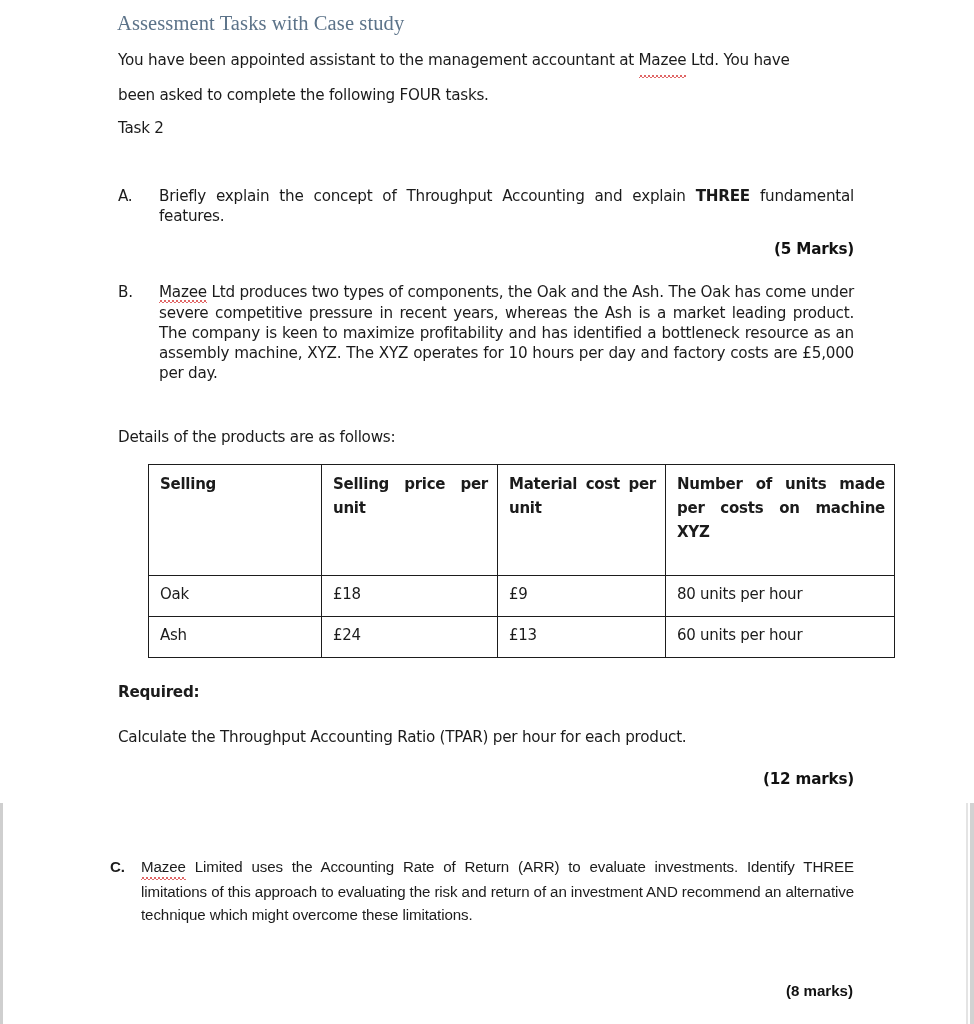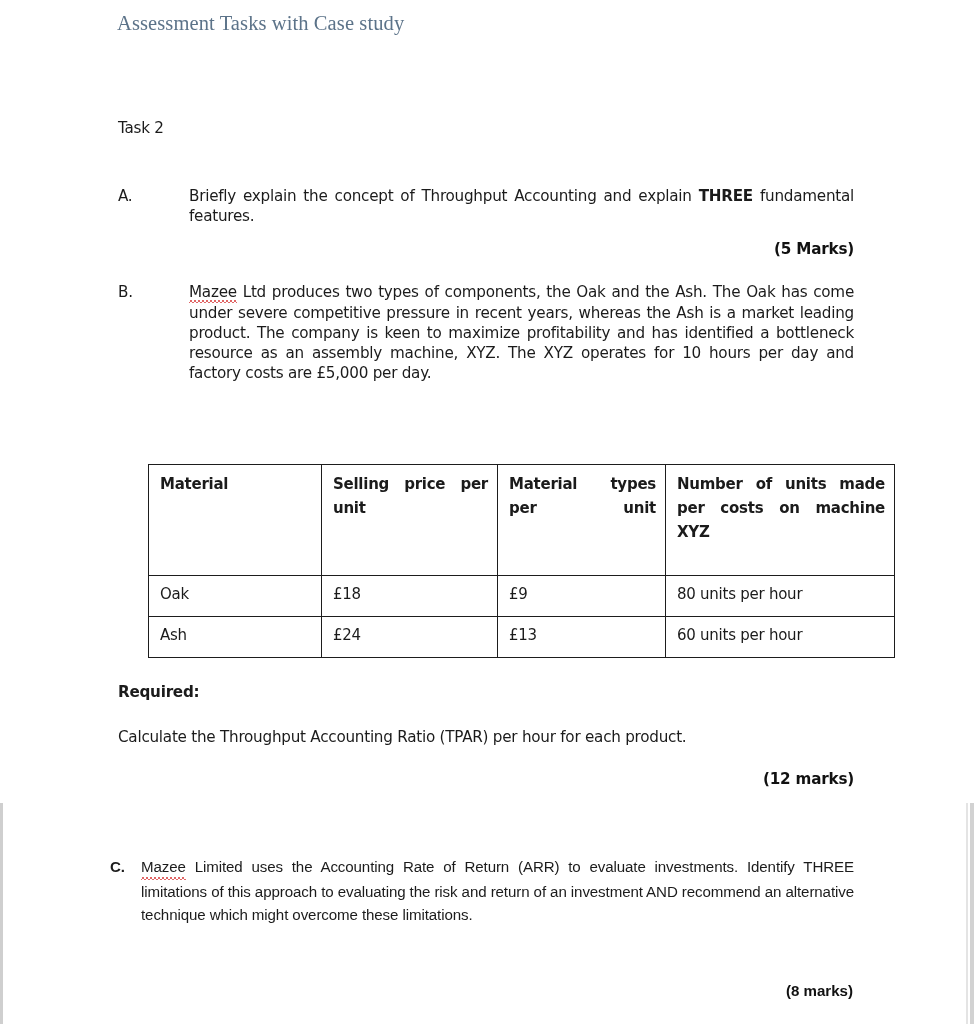--- a/index.html
+++ b/index.html
@@ -78,21 +78,21 @@
     left: 118px;
     width: 736px;
   }
   .item .marker {
     position: absolute;
     left: 0;
     top: 0;
     width: 58px;
   }
   .item .content {
-    margin-left: 71px;
+    margin-left: 41px;
     text-align: justify;
     text-justify: inter-word;
   }
 
   #item-a { top: 186px; }
   #item-b { top: 282px; }
 
   .marks {
     position: absolute;
     right: 120px;
@@ -223,44 +223,48 @@
 <body>
 
 <div class="gutter left"></div>
 <div class="gutter right"></div>
 <div class="gutter right2"></div>
 
 <div class="page">
 
   <div class="doc-title">Assessment Tasks with Case study</div>
 
+  <div class="intro body-text">
+    <span>You have been appointed assistant to the management accountant at </span><span class="spell">Mazee</span><span> Ltd. You have been asked to complete the following FOUR tasks.</span>
+  </div>
 
   <div class="task-label body-text">Task 2</div>
 
   <div class="item body-text" id="item-a">
     <span class="marker">A.</span>
     <div class="content">
       <span>Briefly explain the concept of Throughput Accounting and explain </span><b>THREE</b><span> fundamental features.</span>
     </div>
   </div>
   <div class="marks" id="marks-a">(5 Marks)</div>
 
   <div class="item body-text" id="item-b">
     <span class="marker">B.</span>
     <div class="content"><span class="spell">Mazee</span><span> Ltd produces two types of components, the Oak and the Ash.  The Oak has come under severe competitive pressure in recent years, whereas the Ash is a market leading product.  The company is keen to maximize profitability and has identified a bottleneck resource as an assembly machine, XYZ. The XYZ operates for 10 hours per day and factory costs are £5,000 per day.</span></div>
   </div>
 
+  <div class="details-line body-text">Details of the products are as follows:</div>
 
   <div class="tbl-wrap">
     <table class="products">
       <tbody>
         <tr class="head">
-          <td class="col-1 plain">Material</td>
+          <td class="col-1 plain">Selling</td>
           <td class="col-2">Selling price per unit</td>
-          <td class="col-3">Material types per unit</td>
+          <td class="col-3">Material cost per unit</td>
           <td class="col-4">Number of units made per costs on machine XYZ</td>
         </tr>
         <tr class="data">
           <td class="col-1">Oak</td>
           <td class="col-2">£18</td>
           <td class="col-3">£9</td>
           <td class="col-4">80 units per hour</td>
         </tr>
         <tr class="data">
           <td class="col-1">Ash</td>

